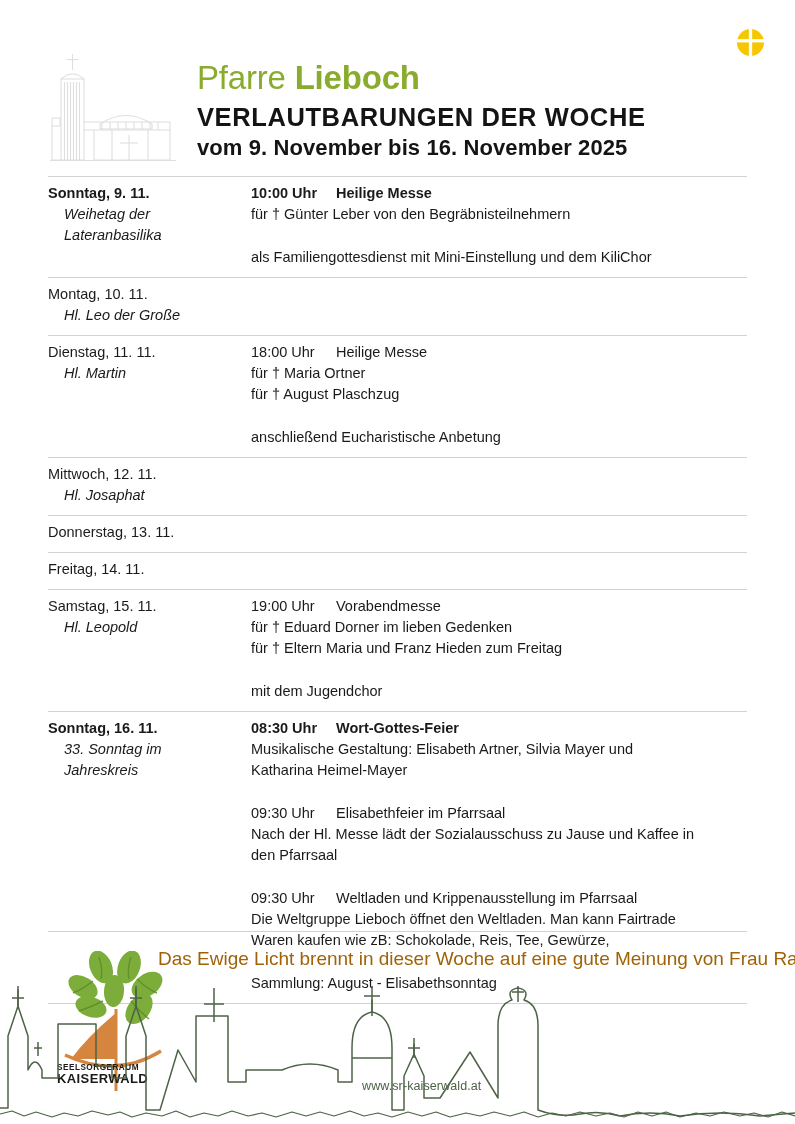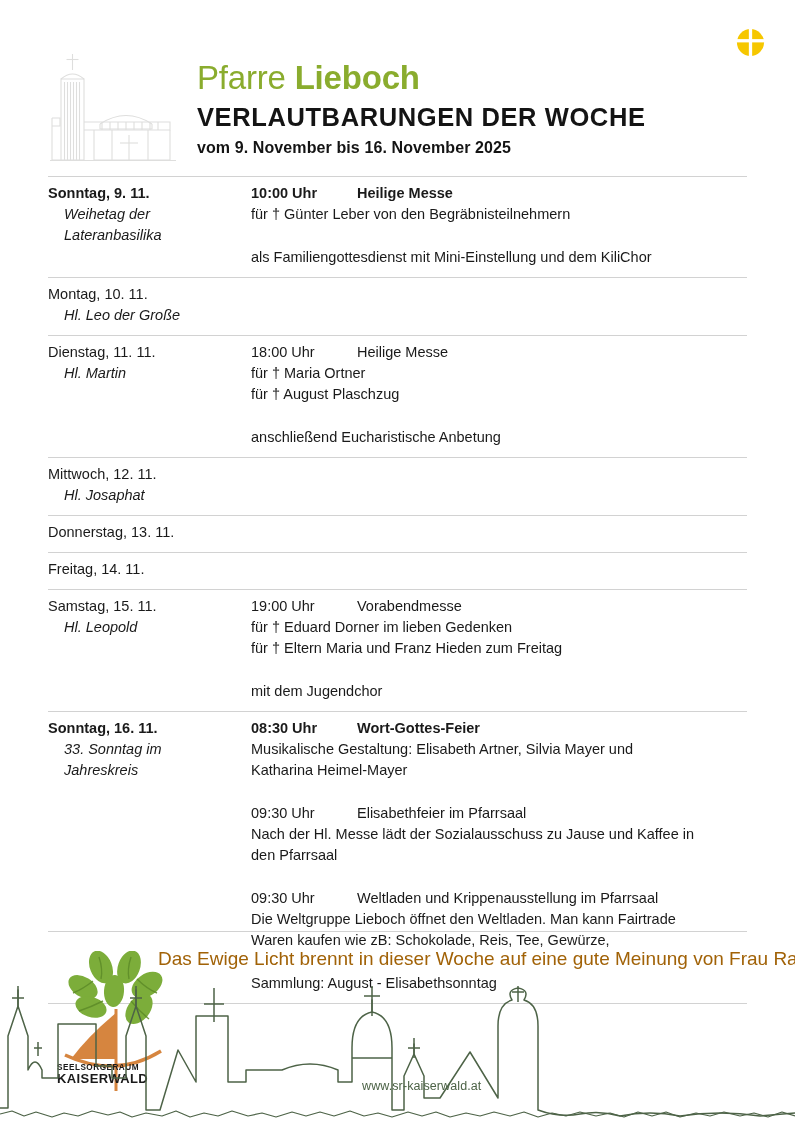--- a/index.html
+++ b/index.html
@@ -68,21 +68,21 @@
   .title-line2 {
     font-size: 25.5px;
     line-height: 31px;
     font-weight: 700;
     letter-spacing: 0.6px;
     color: #141414;
     margin-top: 4px;
     white-space: nowrap;
   }
   .title-line3 {
-    font-size: 16px;
+    font-size: 22px;
     line-height: 27px;
     font-weight: 700;
     letter-spacing: 0.1px;
     color: #141414;
     margin-top: 1px;
     white-space: nowrap;
   }
 
   
   .schedule {
@@ -128,21 +128,20 @@
     margin-left: 16px;
   }
 
   .event { }
   .event + .event { margin-top: 22px; }
 
   .event-head {
     display: flex;
     font-size: 14.5px;
     line-height: 21px;
-    gap: 21px;
   }
   .event-time {
     width: 85px;
     flex: 0 0 85px;
   }
   .event-title { flex: 1 1 auto; }
   .event-head.bold .event-time,
   .event-head.bold .event-title { font-weight: 700; }
 
   .event-line {

